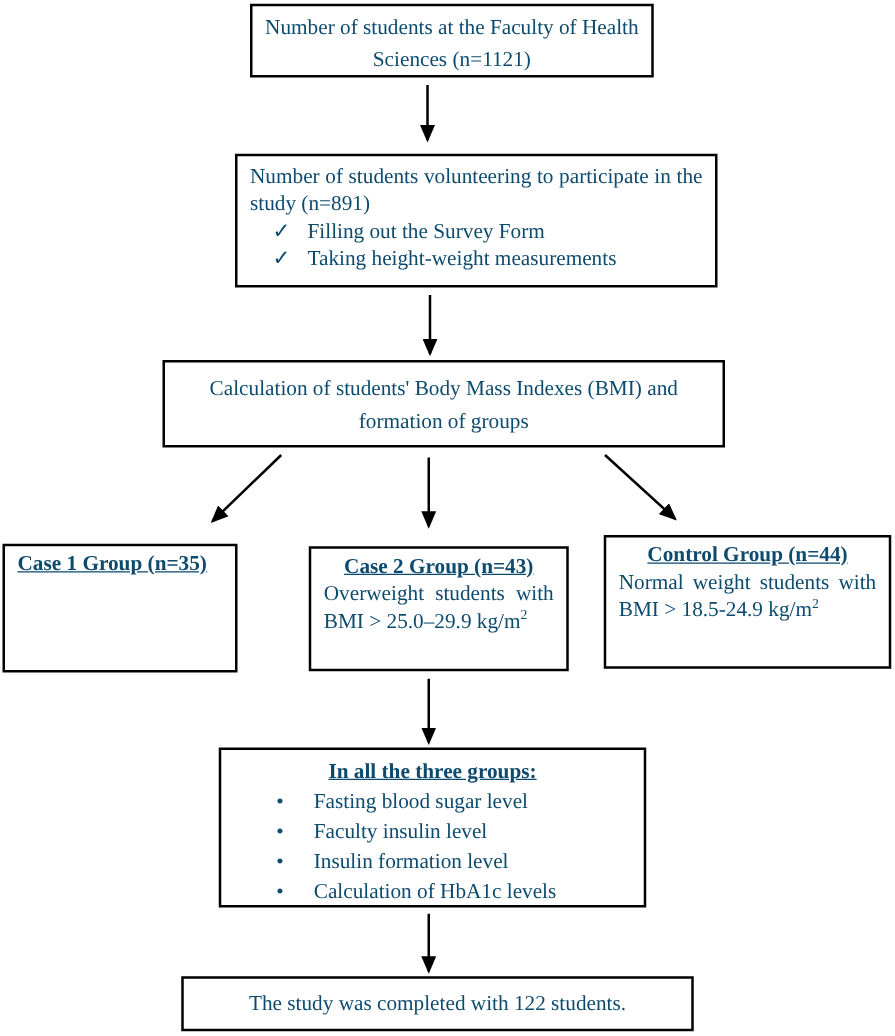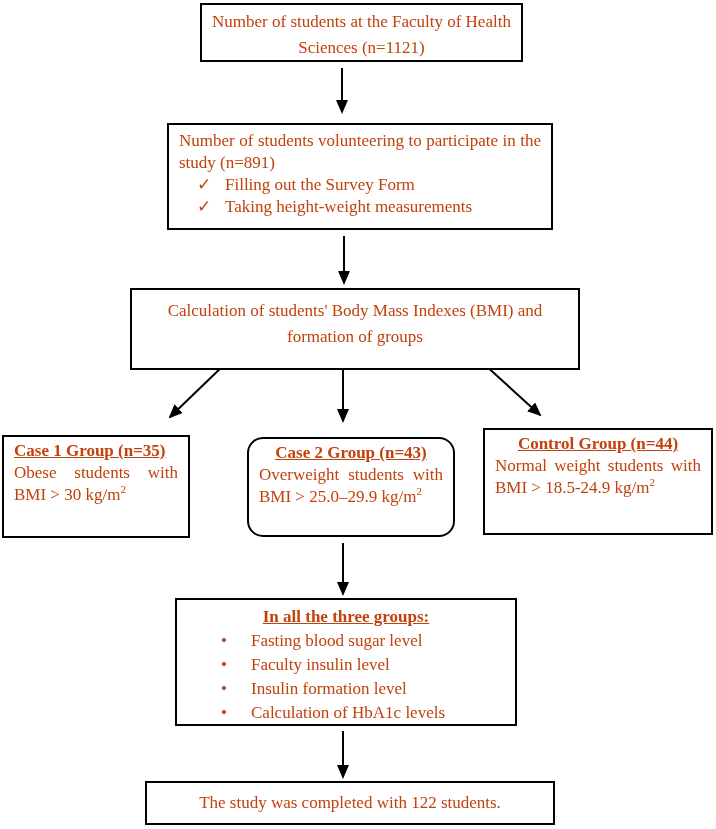--- a/index.html
+++ b/index.html
@@ -1,44 +1,44 @@
 <!DOCTYPE html>
 <html><head>
 <meta charset="utf-8">
 <style>
   html, body { margin: 0; padding: 0; background: #ffffff; }
   .canvas {
     position: relative;
     width: 716px;
     height: 829px;
     background: #ffffff;
-    color: #c2410c;
+    color: #0c4a6e;
     font-family: "Liberation Serif", serif;
     font-size: 17px;
     overflow: hidden;
   }
   .box {
     position: absolute;
     box-sizing: border-box;
     border: 2px solid #000000;
     background: #ffffff;
     line-height: 1.3;
   }
   .center { text-align: center; }
   .justify { text-align: justify; }
   .box-title {
     font-weight: bold;
     text-decoration: underline;
   }
   
   #box-faculty    { left: 200px; top: 3px;   width: 323px; height: 59px;  padding: 4px 10px; line-height: 26px; }
-  #box-volunteers { left: 167px; top: 123px; width: 386px; height: 107px; padding: 5px 10px 0 10px; line-height: 22px; }
-  #box-bmi        { left: 130px; top: 288px; width: 450px; height: 82px;  padding: 8px 30px; line-height: 26px; text-align: center; }
+  #box-volunteers { left: 188px; top: 123px; width: 386px; height: 107px; padding: 5px 10px 0 10px; line-height: 22px; }
+  #box-bmi        { left: 130px; top: 288px; width: 450px; height: 70px;  padding: 8px 30px; line-height: 26px; text-align: center; }
   #box-case1      { left: 2px;   top: 435px; width: 188px; height: 103px; padding: 3px 10px; line-height: 22px; }
-  #box-case2      { left: 247px; top: 437px; width: 208px; height: 100px; padding: 3px 10px; line-height: 22px; border-radius: 16px; }
+  #box-case2      { left: 247px; top: 437px; width: 208px; height: 100px; padding: 3px 10px; line-height: 22px; }
   #box-control    { left: 483px; top: 428px; width: 230px; height: 107px; padding: 3px 10px; line-height: 22px; }
   #box-tests      { left: 175px; top: 598px; width: 342px; height: 128px; padding: 5px 20px; line-height: 24px; }
   #box-completion { left: 145px; top: 781px; width: 410px; height: 44px;  padding: 8px 10px; line-height: 24px; }
 
   .check-row { display: flex; padding-left: 18px; }
   .check-glyph { width: 28px; flex: none; }
   .bullet-row { display: flex; padding-left: 16px; }
   .bullet-glyph { width: 30px; flex: none; text-align: left; padding-left: 8px; }
 
   sup { font-size: 11px; line-height: 0; }
@@ -86,21 +86,20 @@
       <span>Taking height-weight measurements</span>
     </div>
   </div>
 
   <div id="box-bmi" class="box center">
     <span>Calculation of students' Body Mass Indexes (BMI) and formation of groups</span>
   </div>
 
   <div id="box-case1" class="box">
     <div class="box-title">Case 1 Group (n=35)</div>
-    <div class="justify"><span>Obese students with BMI &gt; 30 kg/m</span><sup>2</sup></div>
   </div>
 
   <div id="box-case2" class="box">
     <div class="box-title center">Case 2 Group (n=43)</div>
     <div class="justify"><span>Overweight students with BMI &gt; 25.0–29.9 kg/m</span><sup>2</sup></div>
   </div>
 
   <div id="box-control" class="box">
     <div class="box-title center">Control Group (n=44)</div>
     <div class="justify"><span>Normal weight students with BMI &gt; 18.5-24.9 kg/m</span><sup>2</sup></div>

